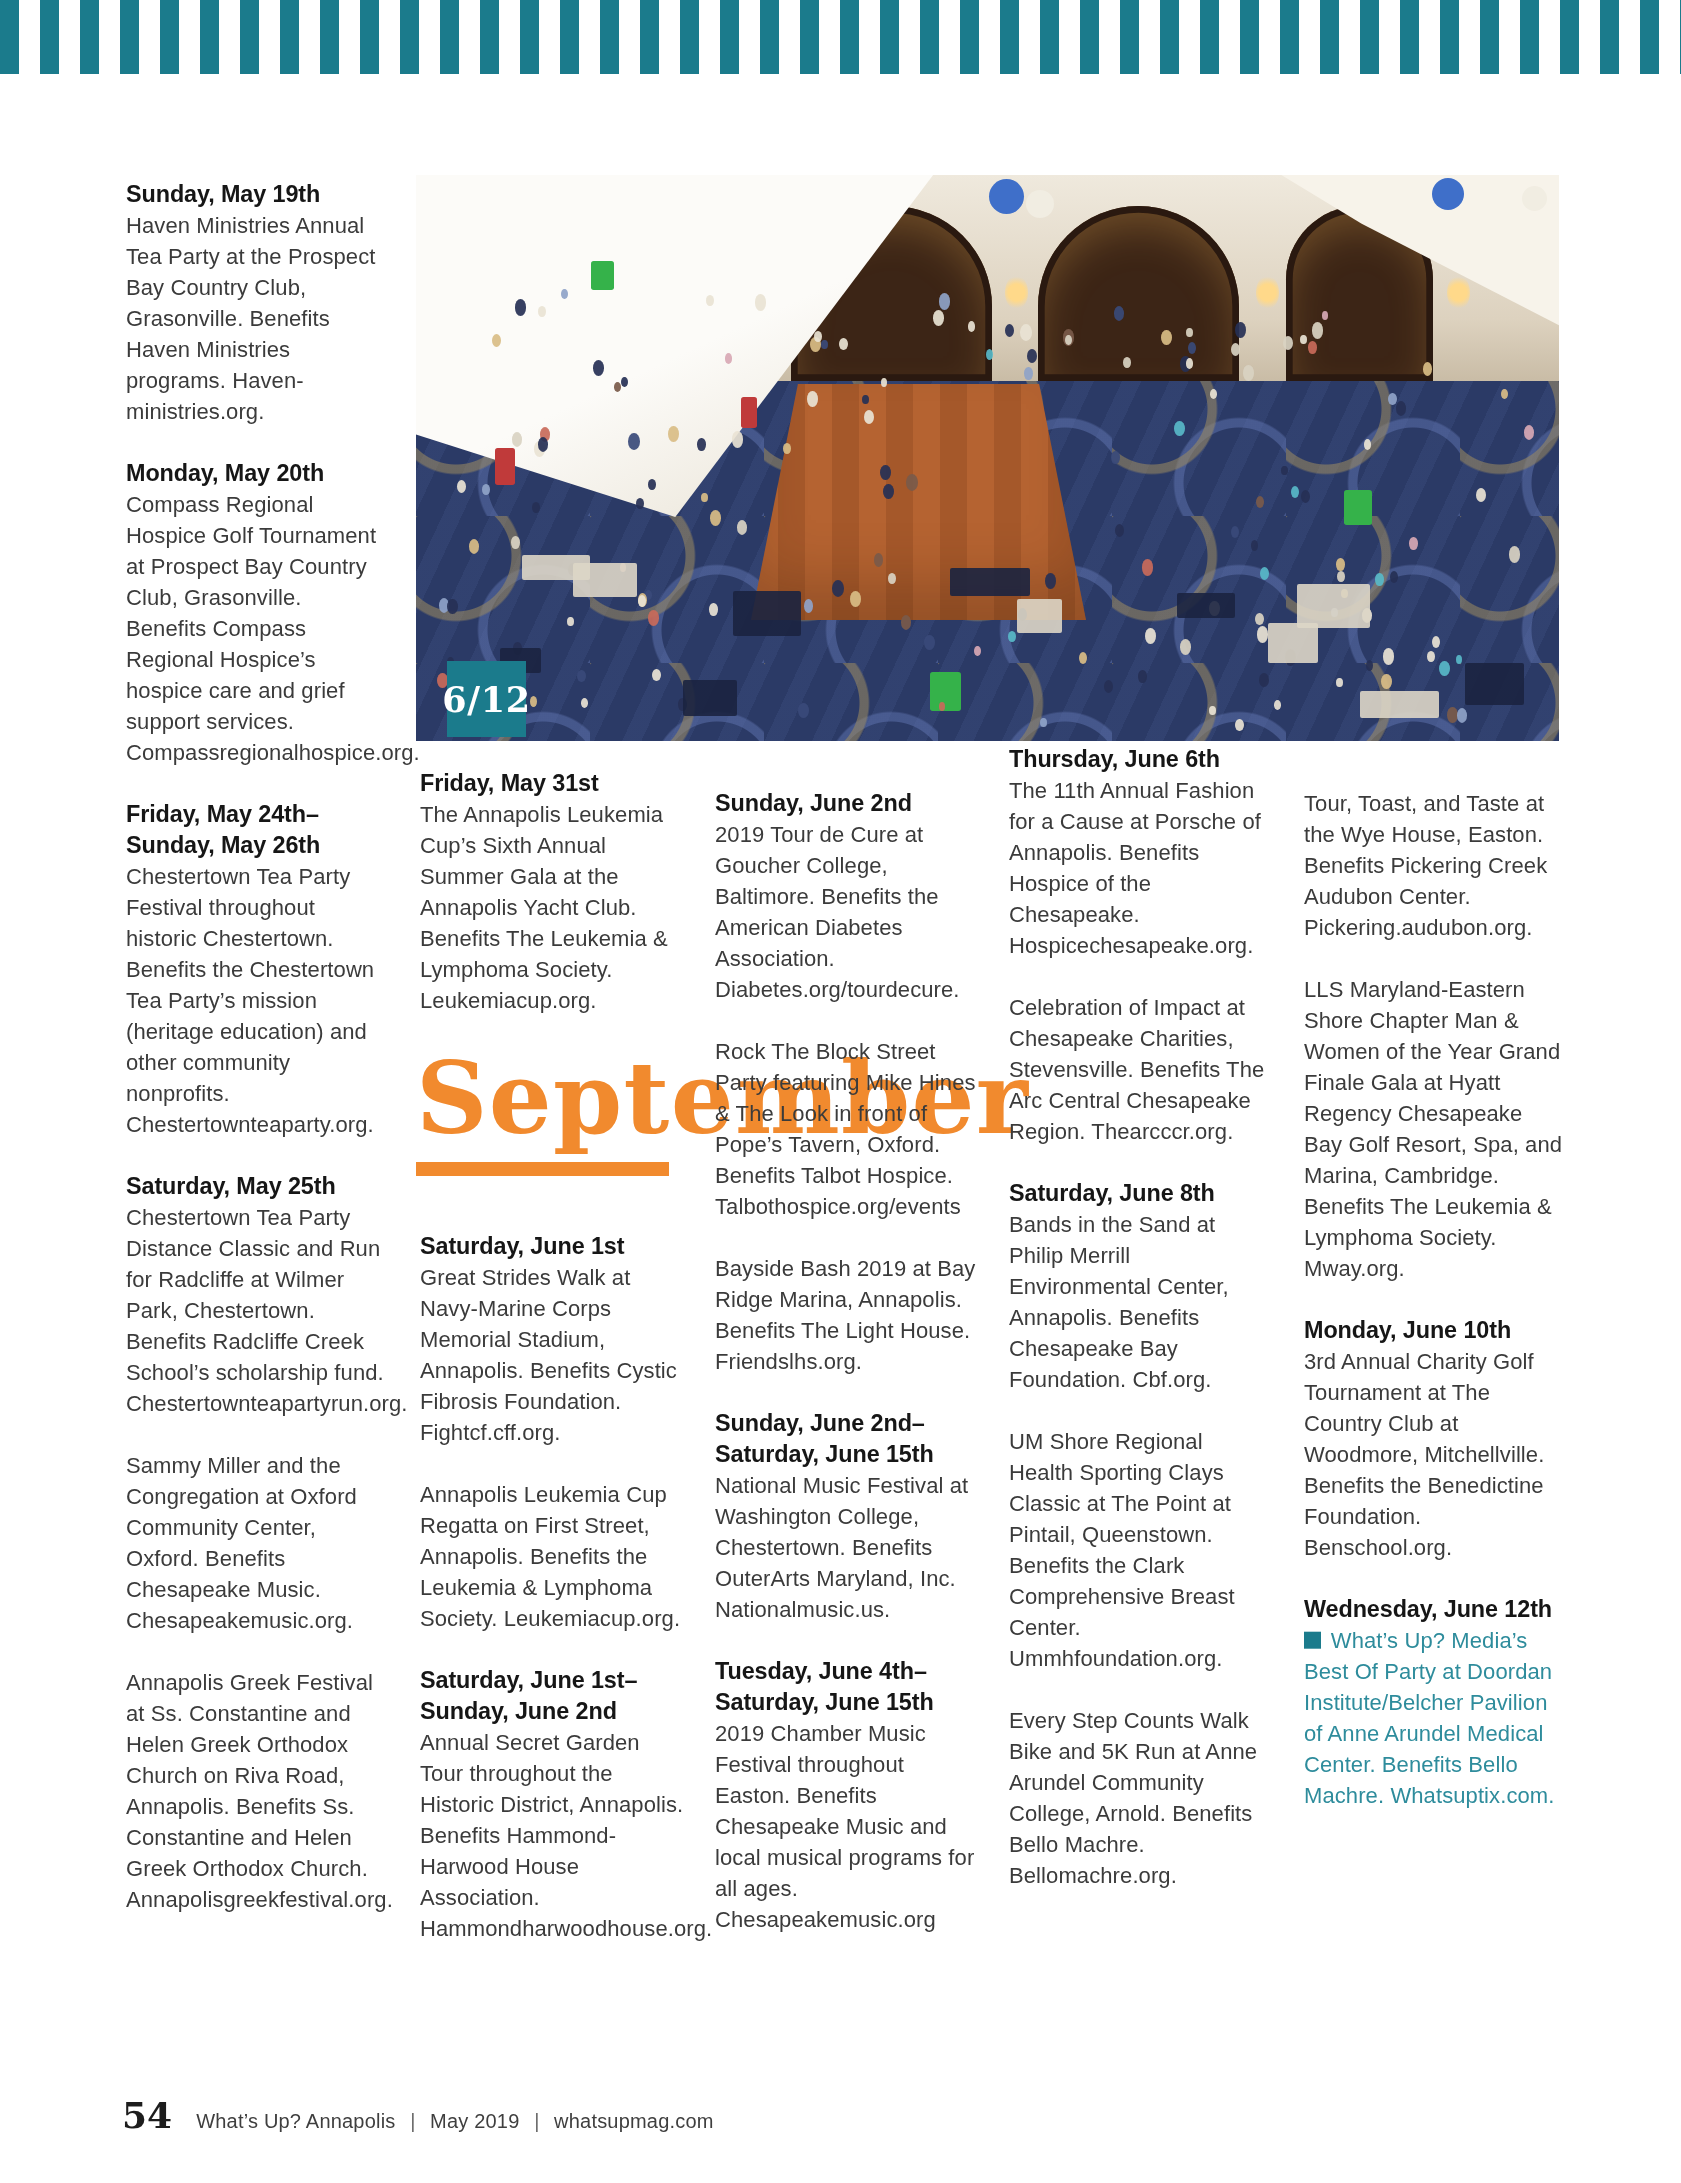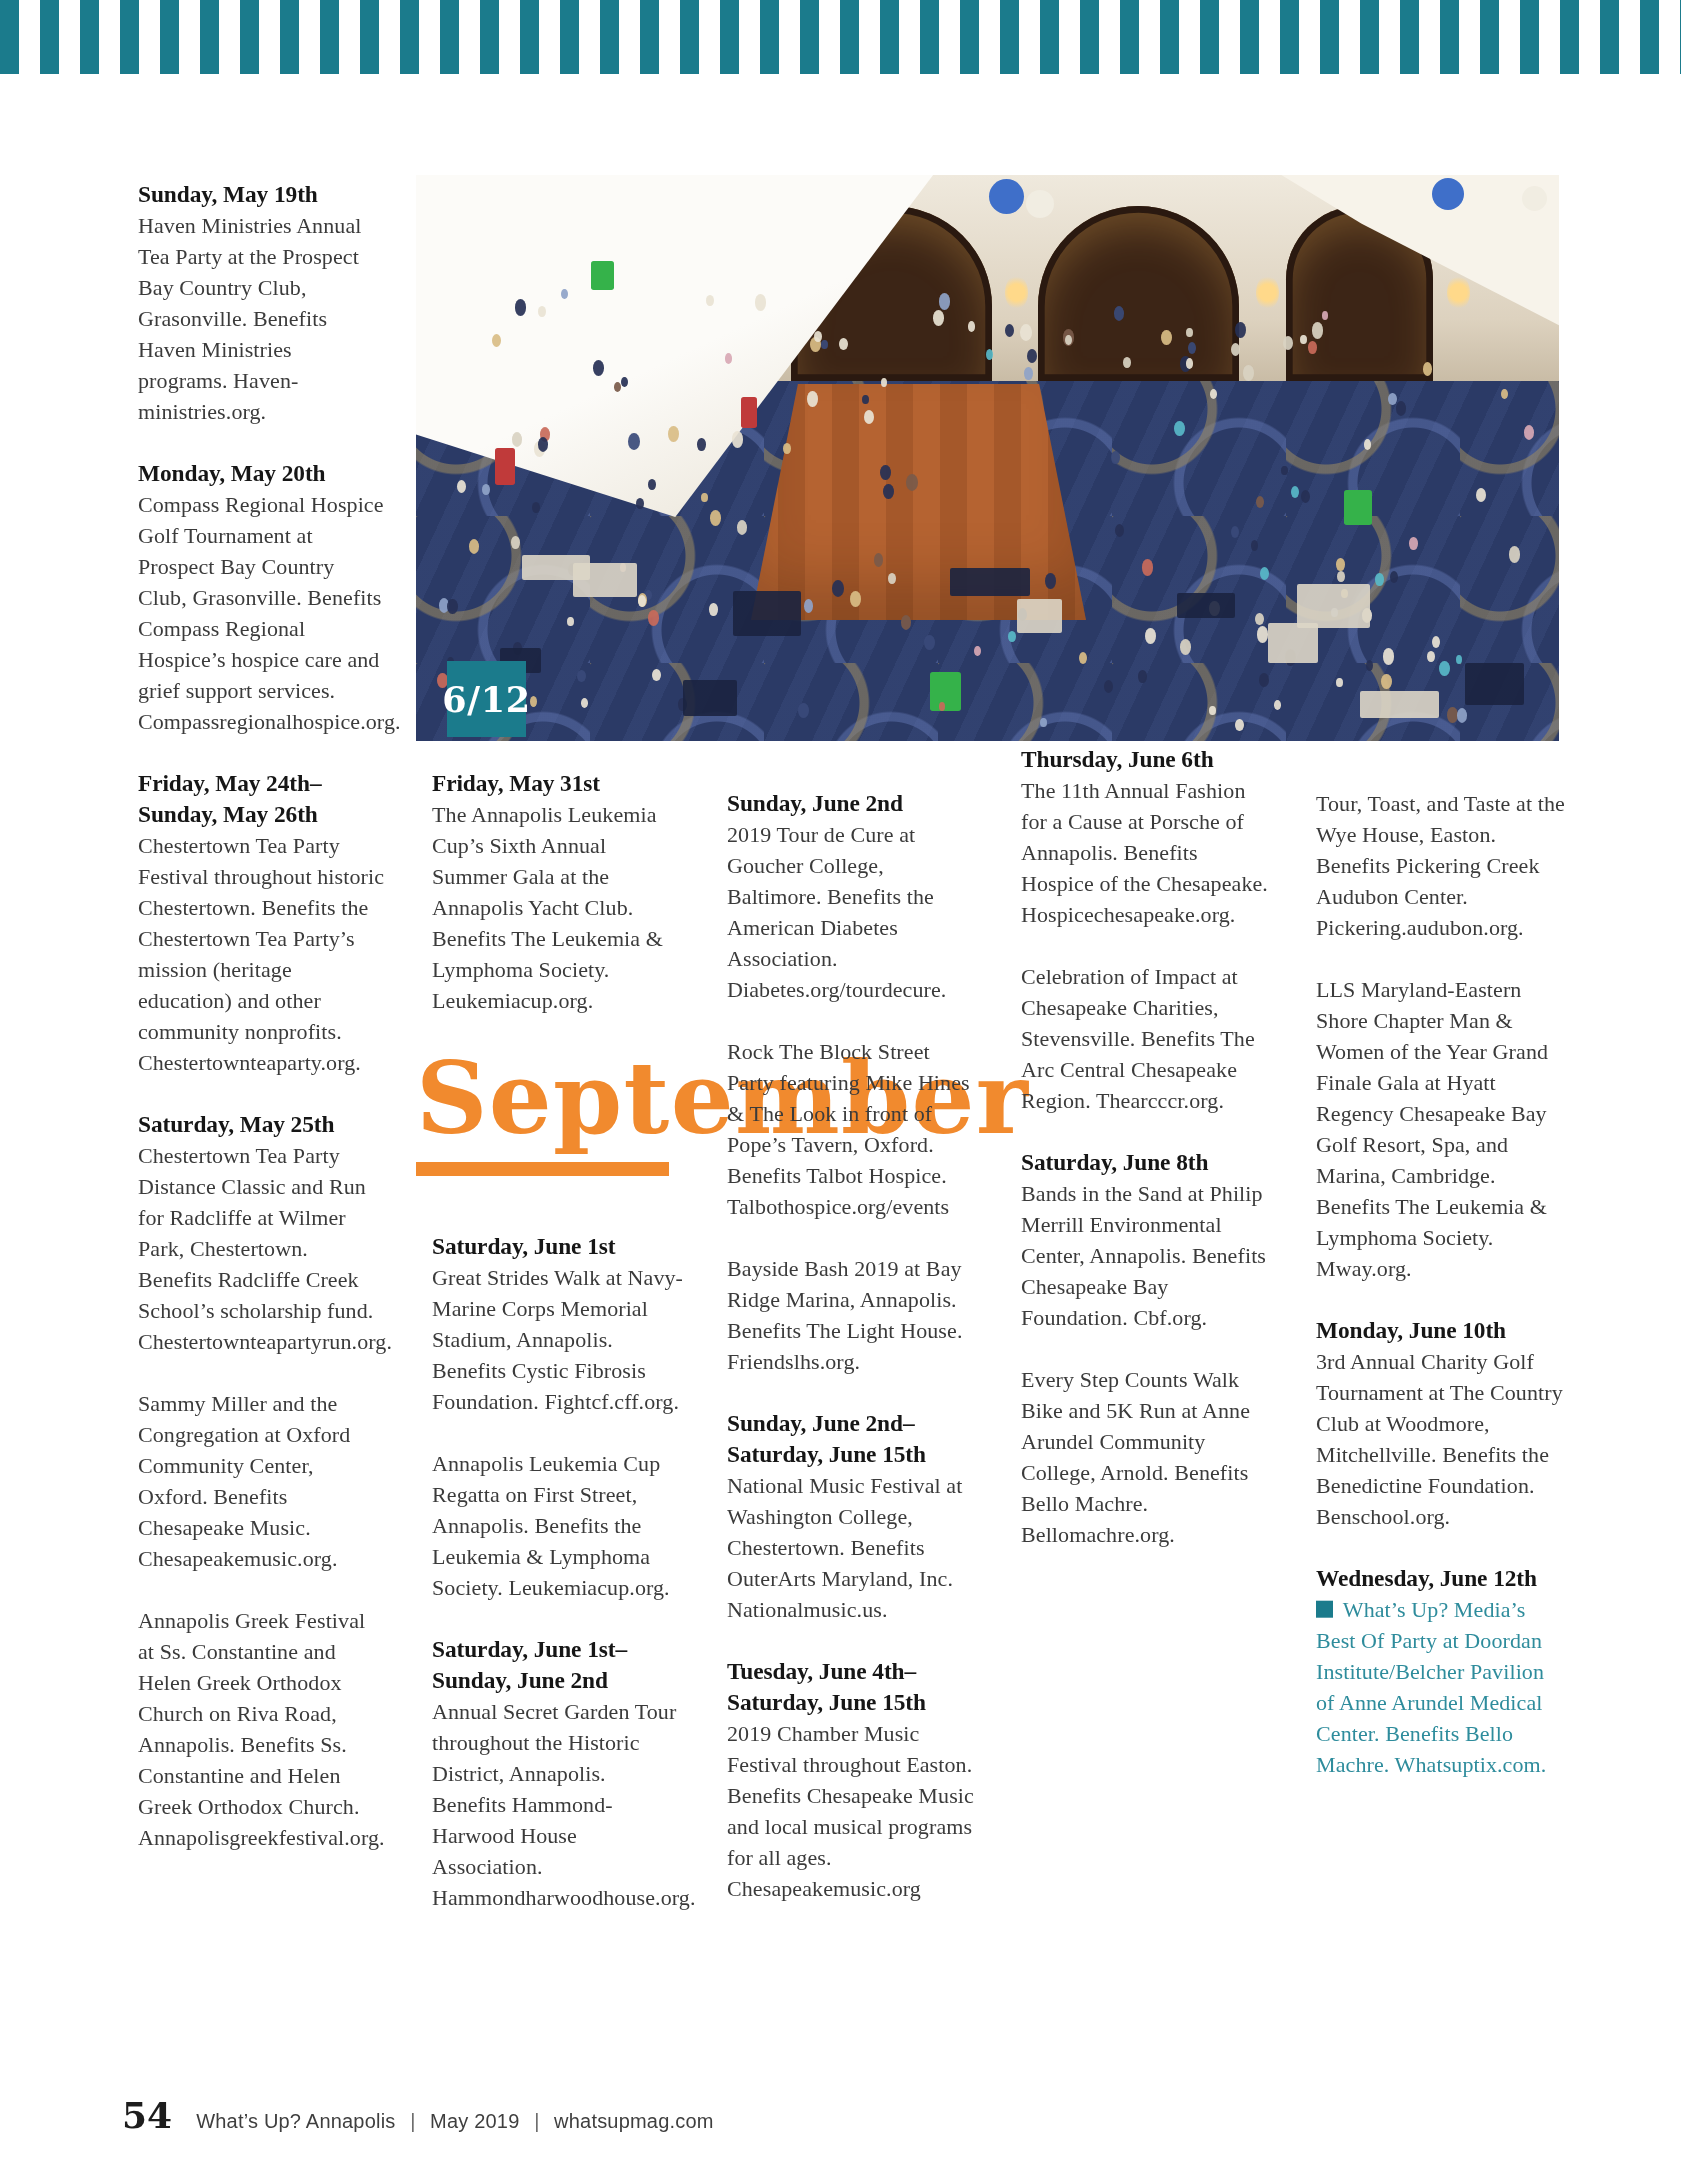--- a/index.html
+++ b/index.html
@@ -74,21 +74,21 @@
     background:var(--teal);color:#fff;display:flex;align-items:center;justify-content:center;
     font-family:"DejaVu Serif", serif;font-weight:bold;font-size:35px;letter-spacing:0.7px;
   }
   
   .col{position:absolute;width:268px;}
   .col1{left:122px;top:179px;width:262px;}
   .col2{left:416px;top:768px;}
   .col3{left:711px;top:788px;}
   .col4{left:1005px;top:744px;}
   .col5{left:1300px;top:788px;width:265px;}
-  .event{margin:0 0 31px 16px;font-family:Liberation Serif, serif;}
+  .event{margin:0 0 31px 4px;}
   .event h3{
     margin:0;font-size:23.4px;line-height:31px;font-weight:bold;color:var(--ink);
     letter-spacing:-0.1px;
   }
   .event p{margin:0;font-size:22px;line-height:31px;letter-spacing:0.1px;color:var(--body);}
   .event p.teal{color:var(--teal-text);}
   .bullet{
     display:inline-block;width:17.4px;height:17.4px;background:var(--teal);
     margin-right:9.4px;vertical-align:baseline;transform:translateY(0.7px);
   }
@@ -370,20 +370,23 @@
       <p><span>The 11th Annual Fashion for a Cause at Porsche of Annapolis. Benefits Hospice of the Chesapeake. Hospicechesapeake.org.</span></p>
     </div>
     <div class="event">
       <p><span>Celebration of Impact at Chesapeake Charities, Stevensville. Benefits The Arc Central Chesapeake Region. Thearcccr.org.</span></p>
     </div>
     <div class="event">
       <h3>Saturday, June 8th</h3>
       <p><span>Bands in the Sand at Philip Merrill Environmental Center, Annapolis. Benefits Chesapeake Bay Foundation. Cbf.org.</span></p>
     </div>
     <div class="event">
+      <p><span>UM Shore Regional Health Sporting Clays Classic at The Point at Pintail, Queenstown. Benefits the Clark Comprehensive Breast Center. Ummhfoundation.org.</span></p>
+    </div>
+    <div class="event">
       <p><span>Every Step Counts Walk Bike and 5K Run at Anne Arundel Community College, Arnold. Benefits Bello Machre. Bellomachre.org.</span></p>
     </div>
   </div>
 <div class="col col5">
     <div class="event">
       <p><span>Tour, Toast, and Taste at the Wye House, Easton. Benefits Pickering Creek Audubon Center. Pickering.audubon.org.</span></p>
     </div>
     <div class="event">
       <p><span>LLS Maryland-Eastern Shore Chapter Man &amp; Women of the Year Grand Finale Gala at Hyatt Regency Chesapeake Bay Golf Resort, Spa, and Marina, Cambridge. Benefits The Leukemia &amp; Lymphoma Society. Mway.org.</span></p>
     </div>

